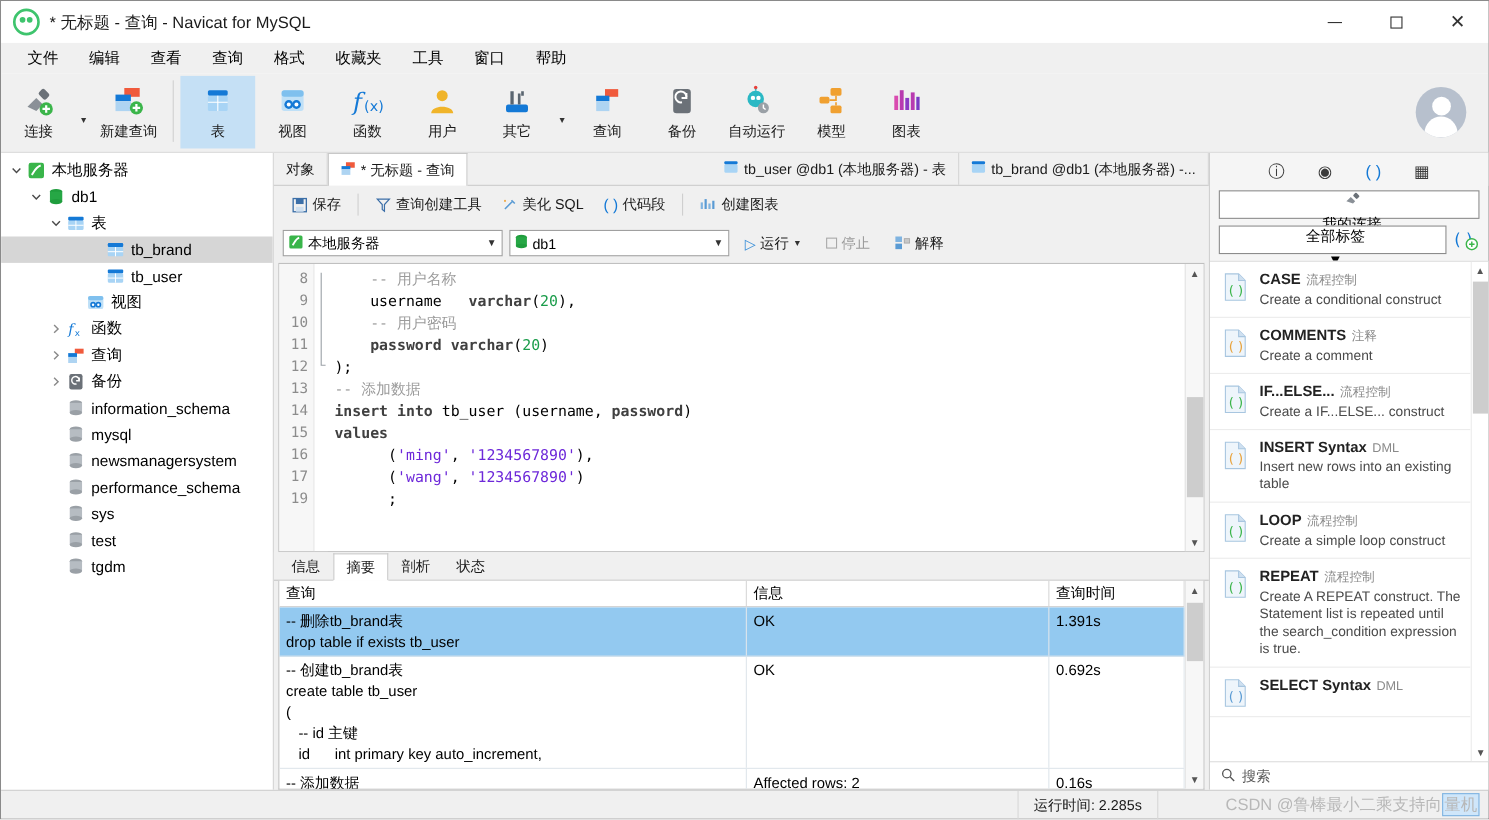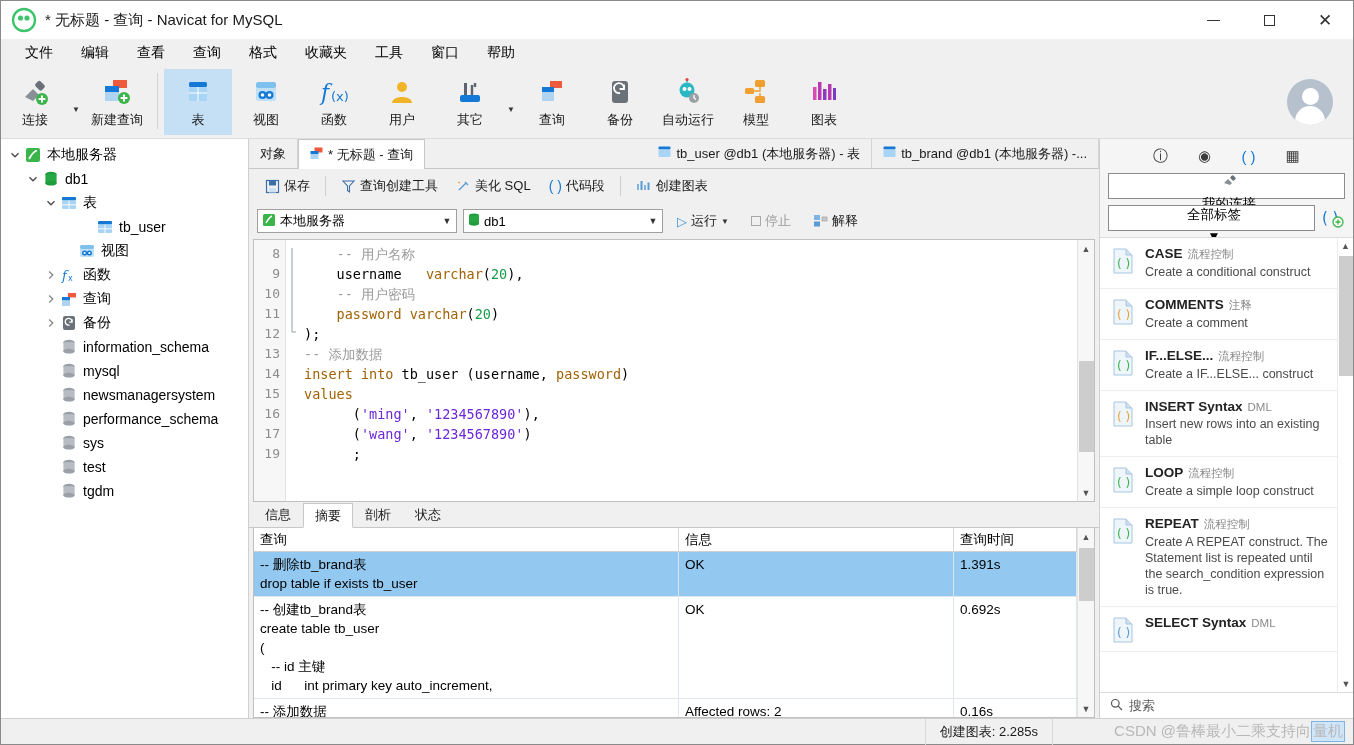--- a/index.html
+++ b/index.html
@@ -86,21 +86,21 @@
 
   .editor-wrap { flex: 1; min-height: 0; display: flex; background: #fff; border: 1px solid #c0c0c0;
                  margin: 0 4px 0 4px; }
   .gutter { width: 32px; background: #f7f7f7; border-right: 1px solid #e3e3e3; padding-top: 4px; flex: none;
             font-family: "DejaVu Sans Mono", monospace; font-size: 13px; color: #8c8c8c; text-align: right; }
   .gl { height: 20px; line-height: 20px; padding-right: 5px; }
   .fold { width: 12px; background: #fff; padding-top: 4px; flex: none; position: relative; }
   .code { flex: 1; padding-top: 4px; font-family: "DejaVu Sans Mono", monospace; font-size: 13.5px;
           white-space: pre; overflow: hidden; }
   .cl { height: 20px; line-height: 20px; padding-left: 6px; }
-  .k { color: #a16207; }       
+  .k { color: #404040; font-weight: bold; }       
   .cm { color: #9b9b9b; }      
   .num { color: #1a9c4a; }     
   .str { color: #6d28d9; }     
   .pl { color: #000; }
   .vscroll { width: 17px; background: #f7f7f7; border-left: 1px solid #e3e3e3; display: flex;
              flex-direction: column; align-items: center; flex: none; }
   .vs-arrow { height: 17px; width: 17px; display: flex; align-items: center; justify-content: center;
               font-size: 9px; color: #555; }
   .vs-track { flex: 1; width: 17px; position: relative; }
   .vs-thumb { position: absolute; left: 1px; width: 15px; background: #cdcdcd; border-radius: 0; }
@@ -387,20 +387,32 @@
           </div>
           <div class="ticon">
             <svg width="16" height="14" viewBox="0 0 16 14">
               <rect x="1" y="1" width="14" height="3.6" rx="1" fill="#1479d6"></rect>
      <rect x="1" y="4.6" width="14" height="8.4" rx="1" fill="#a8d4f5"></rect>
      <path d="M8 4.6 V13 M1 8.8 H15" stroke="#fff" stroke-width=".9"></path>
             </svg>
           </div>
           <span>表</span>
         </div>
+        <div class="tree-row selected">
+          <div style="width: 78px; flex: 0 0 auto;"></div>
+          <div class="tw"></div>
+          <div class="ticon">
+            <svg width="16" height="14" viewBox="0 0 16 14">
+              <rect x="1" y="1" width="14" height="3.6" rx="1" fill="#1479d6"></rect>
+     <rect x="1" y="4.6" width="14" height="8.4" rx="1" fill="#a8d4f5"></rect>
+     <path d="M8 4.6 V13 M1 8.8 H15" stroke="#fff" stroke-width=".9"></path>
+            </svg>
+          </div>
+          <span>tb_brand</span>
+        </div>
         <div class="tree-row">
           <div style="width: 78px; flex: 0 0 auto;"></div>
           <div class="tw"></div>
           <div class="ticon">
             <svg width="16" height="14" viewBox="0 0 16 14">
               <rect x="1" y="1" width="14" height="3.6" rx="1" fill="#1479d6"></rect>
      <rect x="1" y="4.6" width="14" height="8.4" rx="1" fill="#a8d4f5"></rect>
      <path d="M8 4.6 V13 M1 8.8 H15" stroke="#fff" stroke-width=".9"></path>
             </svg>
           </div>
@@ -886,20 +898,20 @@
           </svg>
         </span>
         <span>搜索</span>
       </div>
     </div>
 
   </div>
 
   <div class="statusbar">
     <div class="sb-left"></div>
-    <div class="sb-time">创建图表: 2.285s</div>
+    <div class="sb-time">运行时间: 2.285s</div>
     <div class="sb-rest"></div>
     <div class="watermark">
       <span>CSDN @鲁棒最小二乘支持向</span><span class="wm-box">量机</span>
     </div>
   </div>
 
 </div>
 
 </body></html>

